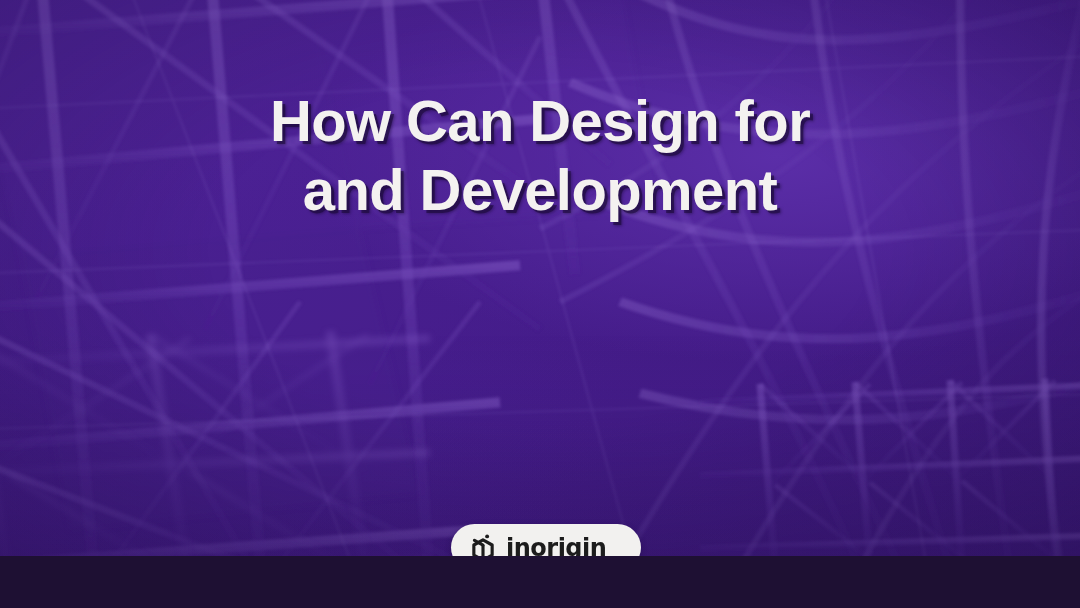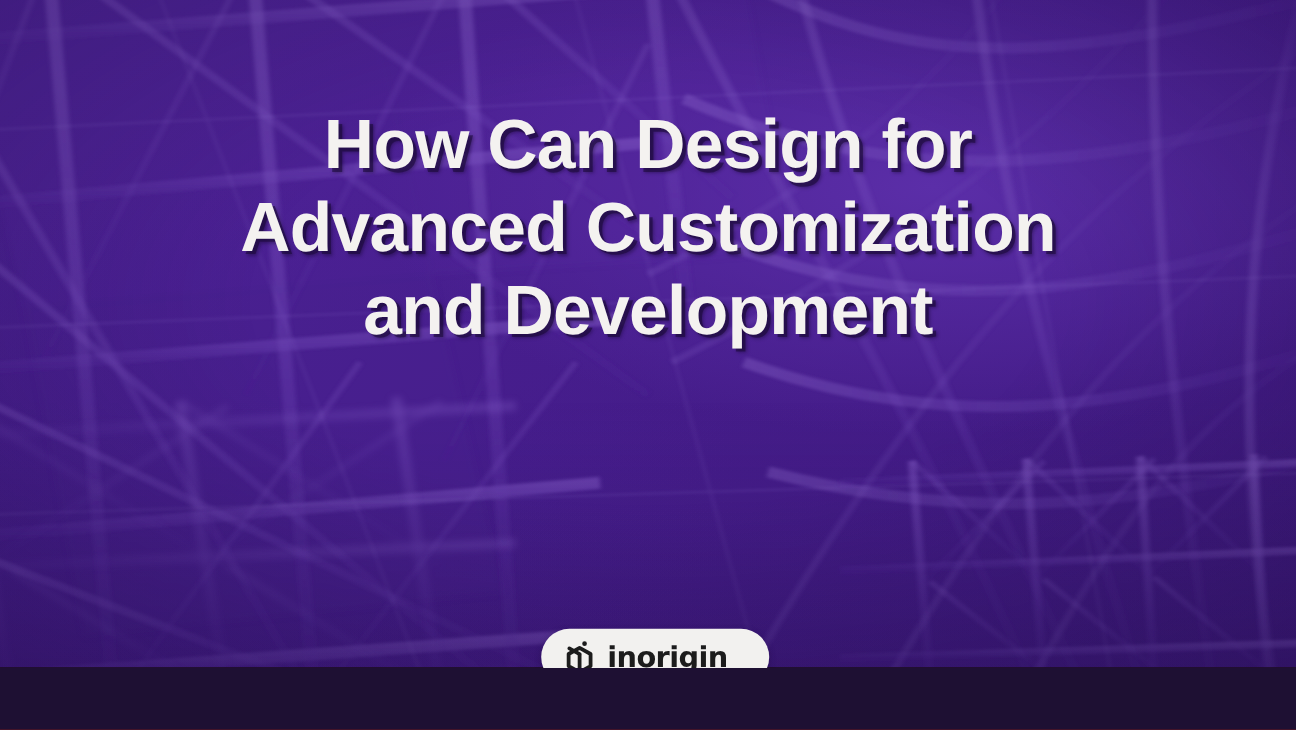--- a/index.html
+++ b/index.html
@@ -249,21 +249,20 @@
         <path d="M820 -40 L930 640"></path>
       </g>
     </g>
   </svg>
 
   <div class="bg-soft"></div>
   <div class="bg-vignette"></div>
 
   <div class="title-block">
     <span class="title-line">How Can Design for</span>
-    <span class="title-line">Advanced Customization</span>
     <span class="title-line">and Development</span>
   </div>
 
   <div class="logo-pill">
     <svg class="logo-mark" viewBox="0 0 40 40">
       <circle cx="25.5" cy="4.5" r="2.6" fill="#1c1c1c"></circle>
       <path d="M20 9.2 L32.2 16 L32.2 29.4 L20 36.2 L7.8 29.4 L7.8 16 Z" fill="none" stroke="#1c1c1c" stroke-width="4.2" stroke-linejoin="round"></path>
       <path d="M20 16.2 L20 36.2" fill="none" stroke="#1c1c1c" stroke-width="4.2" stroke-linejoin="round"></path>
       <path d="M20 16.2 L8.6 9.8" fill="none" stroke="#1c1c1c" stroke-width="4.2" stroke-linecap="round"></path>
     </svg>

